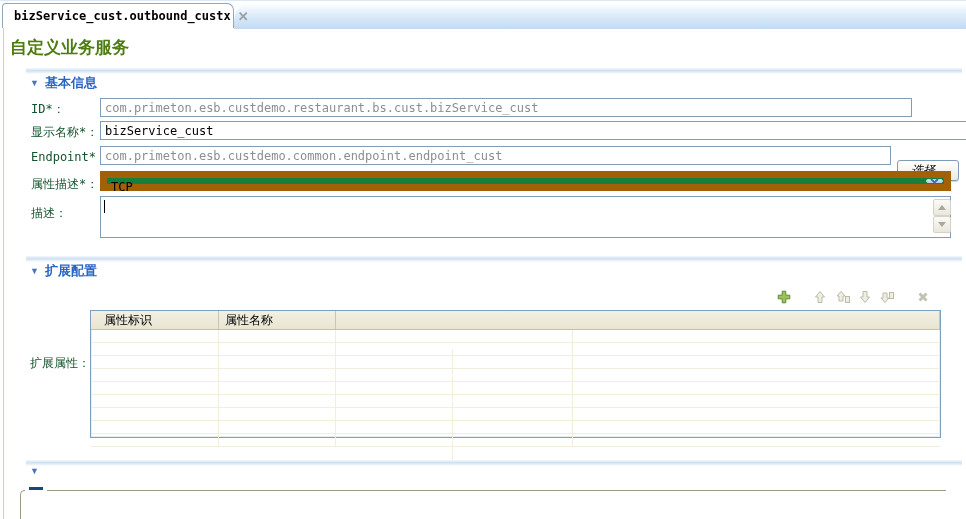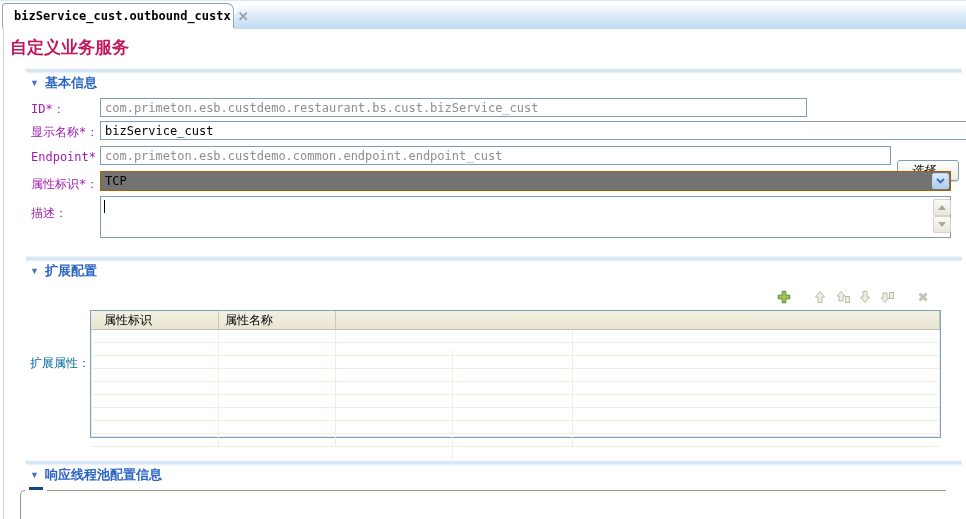--- a/index.html
+++ b/index.html
@@ -13,60 +13,60 @@
            border-top-left-radius:12px 18px;}
   .tab{position:absolute;left:2px;top:2px;width:232px;height:25px;background:#fff;
        border:1px solid #97a6b6;border-bottom:none;border-radius:4px 7px 0 0;
        display:flex;align-items:center;padding:0 6px;box-sizing:border-box;}
   .tabtitle{font-family:"DejaVu Sans Mono",monospace;font-size:12px;font-weight:bold;
             margin:0 7px 0 5px;white-space:nowrap;color:#000;}
   .tabclose{color:#9aa0a8;font-size:13px;font-weight:bold;line-height:1;cursor:default;}
 
   .leftline{position:absolute;left:3px;top:28px;bottom:0;width:1px;background:#c6d2de;}
 
-  .pagetitle{position:absolute;left:10px;top:36px;font-size:17px;font-weight:bold;color:#be185d;}
+  .pagetitle{position:absolute;left:10px;top:36px;font-size:17px;font-weight:bold;color:#4d7c0f;}
 
   
   .sep{position:absolute;left:26px;right:4px;height:6px;
        background:linear-gradient(to bottom,#f4f9fd 0%,#cfe1f3 45%,#fdfeff 100%);}
   .sep.s1{top:68px}.sep.s2{top:256px}.sep.s3{top:460px}
   .sectitle{position:absolute;left:30px;color:#2a64c4;font-weight:bold;font-size:13px;
             display:flex;align-items:center;gap:6px;white-space:nowrap;}
   .sectitle .tri{font-size:9px;color:#4a74b8;}
   .sectitle.t1{top:74px}.sectitle.t2{top:262px}.sectitle.t3{top:466px}
 
   
-  .flabel{position:absolute;left:31px;color:#a21caf;font-size:12px;white-space:nowrap;
+  .flabel{position:absolute;left:31px;color:#14532d;font-size:12px;white-space:nowrap;
           font-family:"DejaVu Sans Mono",monospace;}
   .inp{position:absolute;left:100px;height:19px;border:1px solid #7f9db9;background:#fff;
        font-family:"DejaVu Sans Mono",monospace;font-size:12px;display:flex;align-items:center;
        padding:0 4px;box-sizing:border-box;white-space:nowrap;overflow:hidden;}
   .gray{color:#8e8e8e;}
   .btn-select{position:absolute;left:897px;top:160px;width:62px;height:21px;
        border:1px solid #7e9cb8;border-radius:3px;background:linear-gradient(#ffffff,#eceade);
        font-size:12px;display:flex;align-items:center;justify-content:center;box-sizing:border-box;
        box-shadow:0 1px 0 #cfd8e0;font-style:italic;}
-  .combo{position:absolute;left:100px;top:171px;width:851px;height:20px;border:1px solid #a16207;
-       background:#737373;box-sizing:border-box;}
+  .combo{position:absolute;left:100px;top:171px;width:851px;height:20px;border:7px solid #a16207;
+       background:#15803d;box-sizing:border-box;}
   .combo .val{position:absolute;left:4px;top:2px;font-family:"DejaVu Sans Mono",monospace;font-size:12px;}
   .combo .arrow{position:absolute;right:1px;top:1px;bottom:1px;width:17px;border-radius:2px;
        background:linear-gradient(#dcebfb,#aecbf0);border:1px solid #bcd4f0;box-sizing:border-box;
        display:flex;align-items:center;justify-content:center;}
   .txtarea{position:absolute;left:100px;top:196px;width:851px;height:42px;border:1px solid #7f9db9;
        background:#fff;box-sizing:border-box;}
   .caret{position:absolute;left:3px;top:3px;width:1px;height:13px;background:#000;}
   .sbtn{position:absolute;left:832px;width:16px;height:15px;border:1px solid #d6d3c6;border-radius:2px;
        background:linear-gradient(#fbfaf7,#e9e7dd);display:flex;align-items:center;justify-content:center;}
   .sbtn.up{top:2px}.sbtn.dn{top:19px}
 
   
   .tbicon{position:absolute;top:289px;width:16px;height:16px;}
 
   
-  .tbl-label{position:absolute;left:30px;top:355px;color:#0369a1;font-size:12px;}
+  .tbl-label{position:absolute;left:30px;top:355px;color:#14532d;font-size:12px;}
   .tbl{position:absolute;left:90px;top:310px;width:851px;height:128px;border:1px solid #7da0bd;
        box-sizing:border-box;background:#fff;box-shadow:inset 0 0 0 1px #e6eef5;}
   .thead{height:18px;background:linear-gradient(#f3f0e2,#e9e5d2);border-bottom:1px solid #c4c0ae;display:flex;}
   .thcell{font-size:12px;color:#000;border-right:1px solid #cac6b5;box-sizing:border-box;
           display:flex;align-items:center;padding-left:6px;white-space:nowrap;overflow:hidden;}
   .thcell.c0{padding-left:13px;}
   .c0{width:128px;}.c1{width:117px;}.c2{width:117px;margin-top:20px;}.c3{width:120px;}.c4{flex:1;}
   .trow{height:12px;display:flex;border-bottom:1px solid #f1eee0;}
   .tcell{border-right:1px solid #f1eee0;box-sizing:border-box;height:100%;}
   .tcell.c4{border-right:none;}
@@ -97,36 +97,36 @@
 
 <div class="pagetitle">自定义业务服务</div>
 
 <div class="sep s1"></div>
 <div class="sectitle t1">
   <span class="tri">▼</span>
   <span>基本信息</span>
 </div>
 
 <div class="flabel" style="top:101px">ID*：</div>
-<div class="inp gray" style="top:98px;width:707px">
+<div class="inp gray" style="top:98px;width:812px">
   <span>com.primeton.esb.custdemo.restaurant.bs.cust.bizService_cust</span>
 </div>
 
 <div class="flabel" style="top:124px">显示名称*：</div>
 <div class="inp" style="top:121px;width:948px">
   <span>bizService_cust</span>
 </div>
 
 <div class="flabel" style="top:149px">Endpoint*：</div>
 <div class="inp gray" style="top:146px;width:791px">
   <span>com.primeton.esb.custdemo.common.endpoint.endpoint_cust</span>
 </div>
 <div class="btn-select">选择...</div>
 
-<div class="flabel" style="top:176px">属性标识*：</div>
+<div class="flabel" style="top:176px">属性描述*：</div>
 <div class="combo">
   <span class="val">TCP</span>
   <span class="arrow">
     <svg width="9" height="7" viewBox="0 0 9 7">
         <path d="M1 1 L4.5 4.5 L8 1" fill="none" stroke="#3c6cb0" stroke-width="1.8"></path>
       </svg>
   </span>
 </div>
 
 <div class="flabel" style="top:205px">描述：</div>
@@ -243,18 +243,17 @@
         <div class="tcell c2"></div>
         <div class="tcell c3"></div>
         <div class="tcell c4"></div>
       </div>
     </div>
 </div>
 
 <div class="sep s3"></div>
 <div class="sectitle t3">
   <span class="tri">▼</span>
-  <span>响应线程池配置信息</span>
 </div>
 
 <div class="gbox"></div>
 <div class="gbox-mask"></div>
 <div class="partial-chk"></div>
 
 </body></html>

